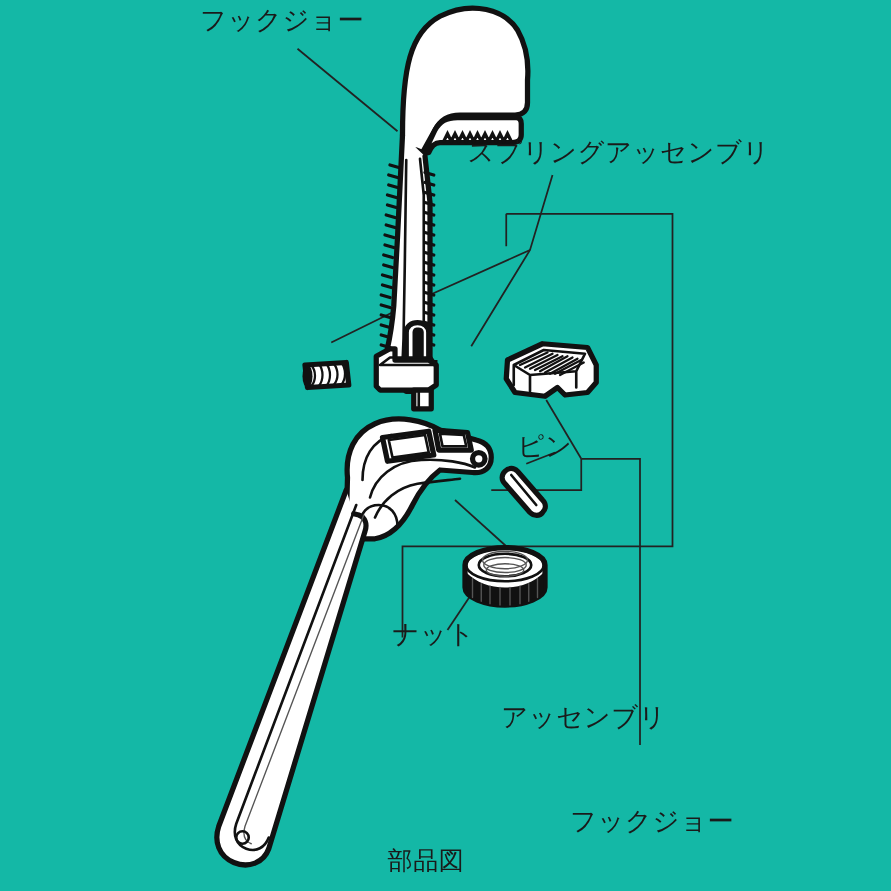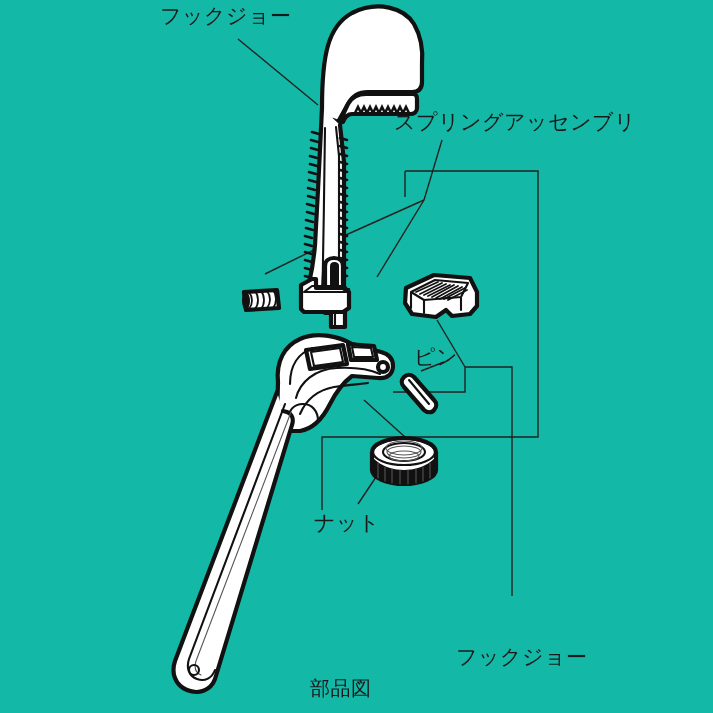--- a/index.html
+++ b/index.html
@@ -26,23 +26,23 @@
   }
   .label {
     position: absolute;
     font-family: "DejaVu Sans", "Liberation Sans", sans-serif;
     color: #1a1a1a;
     white-space: pre;
     line-height: 1.22;
     letter-spacing: 0.5px;
   }
   .lbl-hook       { left: 160px; top: 4px;   font-size: 21px; }
-  .lbl-spring     { left: 394px; top: 110px; font-size: 21px; }
+  .lbl-spring     { left: 374px; top: 110px; font-size: 21px; }
   .lbl-pin        { left: 414px; top: 345px; font-size: 21px; text-align: right; }
-  .lbl-nut        { left: 314px; top: 511px; font-size: 21px; }
+  .lbl-nut        { left: 314px; top: 495px; font-size: 21px; }
   .lbl-handle     { left: 401px; top: 511px; font-size: 21px; }
   .lbl-heel       { left: 456px; top: 594px; font-size: 21px; }
   .lbl-caption    { left: 310px; top: 676px; font-size: 20px; }
   .stroke-ln { fill: none; stroke: #222; stroke-width: 1.4; }
   .part-out  { fill: #ffffff; stroke: #111; stroke-width: 4.2;
                stroke-linejoin: round; stroke-linecap: round; }
   .part-in   { fill: none; stroke: #111; stroke-width: 2.1;
                stroke-linejoin: round; stroke-linecap: round; }
   .part-thin { fill: none; stroke: #555; stroke-width: 1.1;
                stroke-linejoin: round; stroke-linecap: round; }
@@ -300,20 +300,21 @@
 
   <div class="label lbl-hook">フックジョー</div>
 
   <div class="label lbl-spring">スプリングアッセンブリ</div>
 
   <div class="label lbl-pin">ピン</div>
 
   <div class="label lbl-nut">ナット</div>
 
   <div class="label lbl-handle">
+    <div>アッセンブリ</div>
   </div>
 
   <div class="label lbl-heel">
     <div>フックジョー</div>
     
   </div>
 
   <div class="label lbl-caption">部品図</div>
 
 </div>

